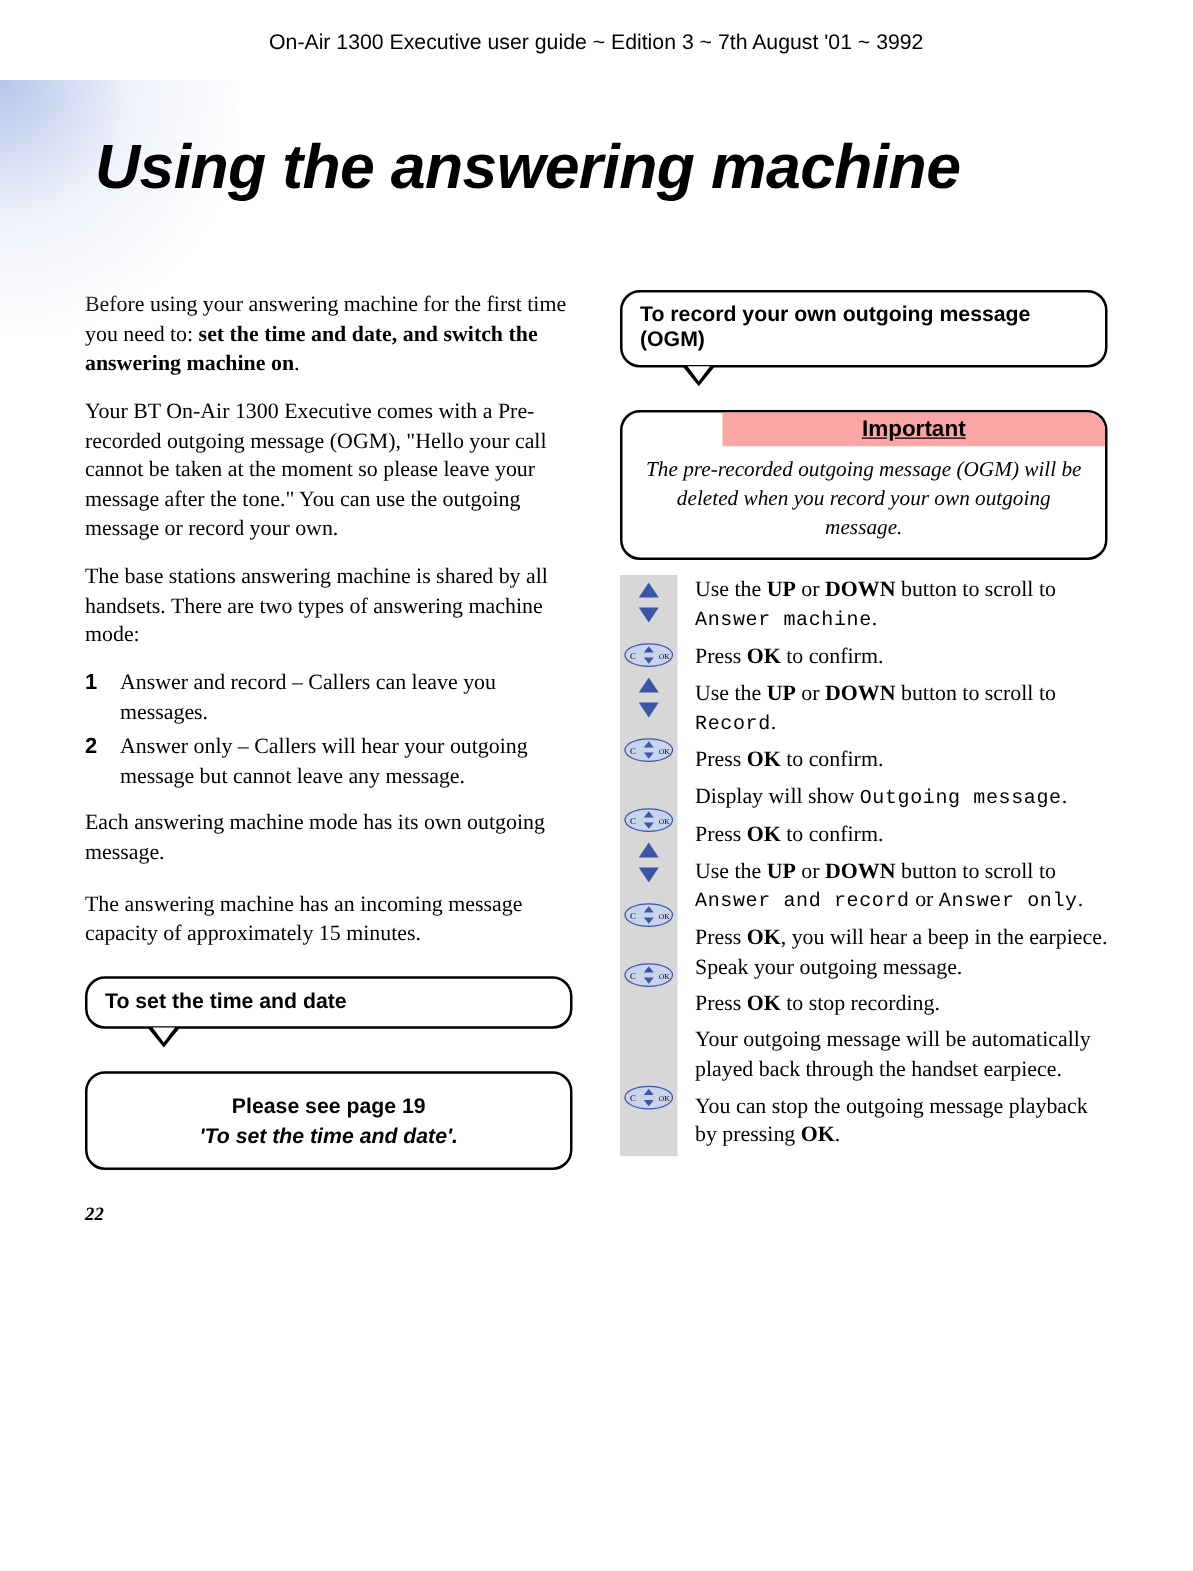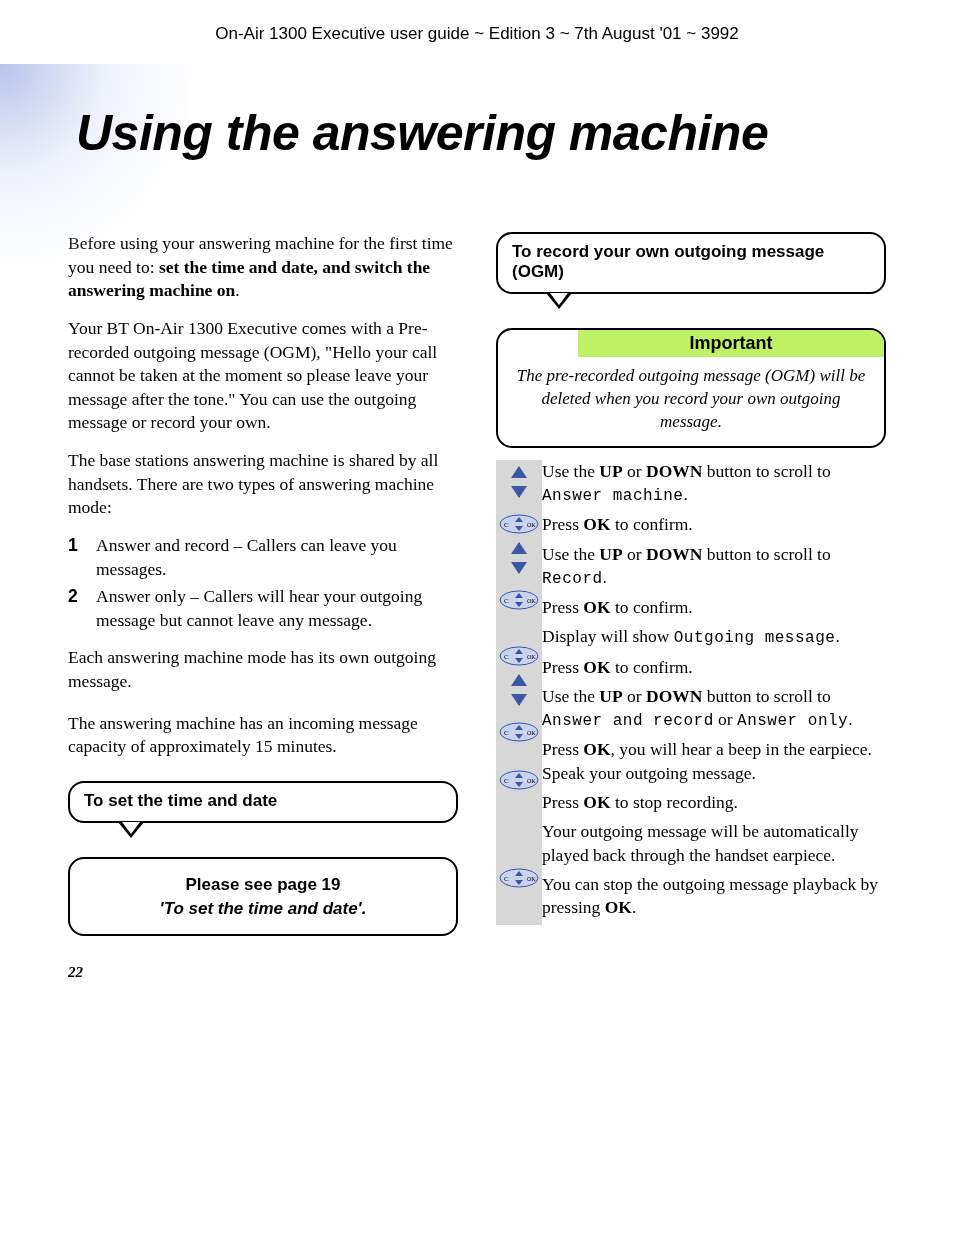--- a/index.html
+++ b/index.html
@@ -113,28 +113,29 @@
   .note-box .l1 { font-weight: bold; }
   .note-box .l2 { font-style: italic; font-weight: bold; }
 
   .important-box {
     border: 2px solid #000;
     border-radius: 16px;
     padding: 0 14px 10px 14px;
     margin: 6px 0 12px 0;
   }
   .important-box .ib-title {
-    background: #bef264;
+    background: #fca5a5;
     font-family: 'Trebuchet MS', Arial, sans-serif;
     font-weight: bold;
     font-size: 18px;
     text-align: center;
     margin: 0 -14px 8px 66px;
     padding: 3px 0;
     border-top-right-radius: 14px;
+    text-decoration: underline;
   }
   .important-box .ib-body {
     font-style: italic;
     font-size: 17px;
     line-height: 1.35;
     padding: 0 2px 2px 2px;
     text-align: center;
   }
 
   .steps {
@@ -151,20 +152,21 @@
   }
   .rail .slot {
     height: 48px;
     display: flex;
     align-items: flex-start;
     justify-content: center;
     width: 100%;
   }
   .step-texts {
     flex: 1;
+    padding-left: 14px;
   }
   .step-texts p {
     font-size: 17.5px;
     line-height: 1.33;
     margin: 0 0 6px 0;
   }
   .step-texts p.multi { min-height: auto; }
   .mono {
     font-family: 'Courier New', monospace;
     font-size: 16px;

